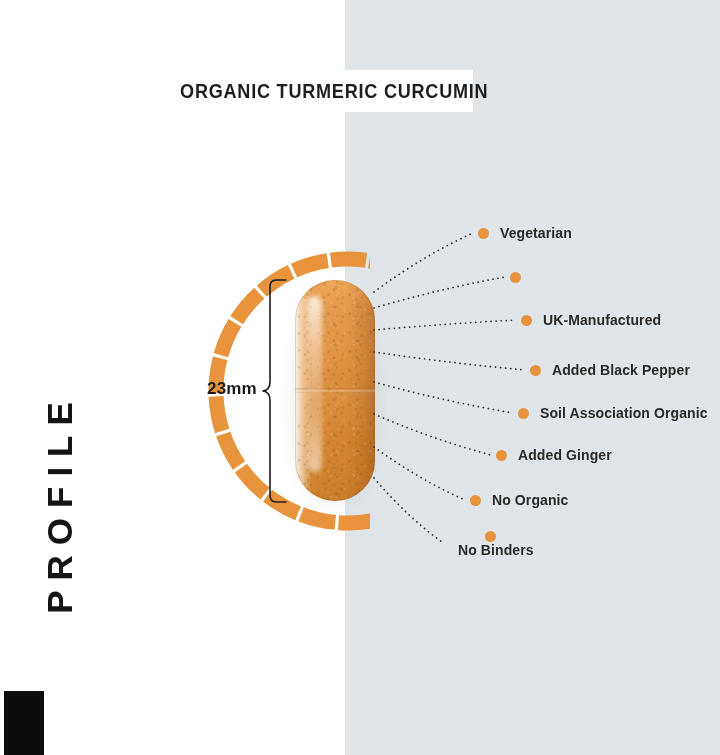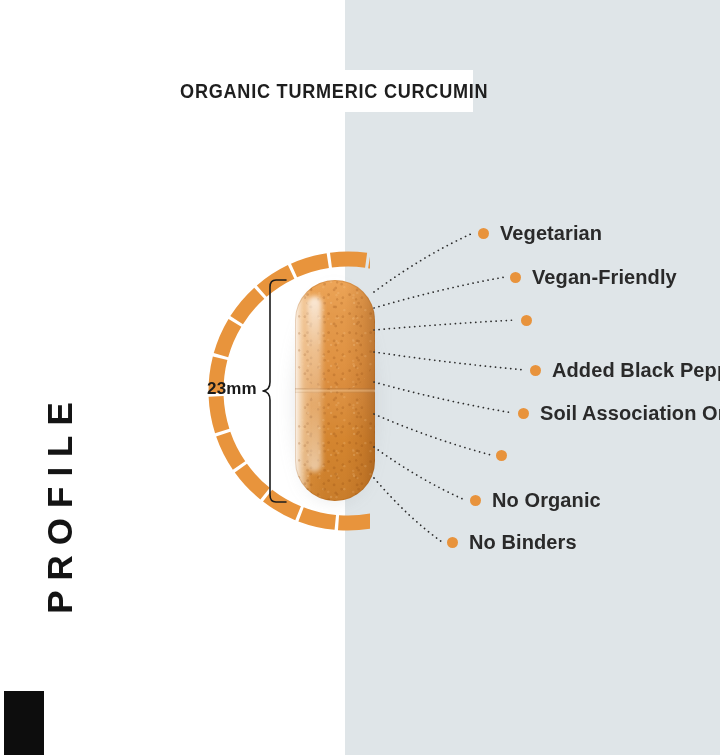--- a/index.html
+++ b/index.html
@@ -241,21 +241,21 @@
   .dot {
     width: 11px;
     height: 11px;
     border-radius: 50%;
     background: #e8933c;
     flex: 0 0 auto;
   }
   .callout-label {
     margin-left: 11px;
     font-family: "Liberation Sans Narrow", "Liberation Sans", sans-serif;
-    font-size: 20px;
+    font-size: 14px;
     font-weight: bold;
     color: #2a2a2a;
     letter-spacing: 0.1px;
   }
 </style>
 </head>
 <body>
 
 <div id="stage">
 
@@ -322,39 +322,40 @@
       <path d="M374 478 Q408 517.68 442 542" fill="none" stroke="#2c2c2c" stroke-width="1.7" stroke-linecap="round" stroke-dasharray="0.1 5"></path>
     </svg>
 
   <div id="callout-host">
       <div class="callout" style="left: 478px; top: 222px;">
         <span class="dot" style="background: rgb(232, 147, 60);"></span>
         <span class="callout-label">Vegetarian</span>
       </div>
       <div class="callout" style="left: 510px; top: 266px;">
         <span class="dot" style="background: rgb(232, 147, 60);"></span>
-        <span class="callout-label">Vegan-Friendly</span>
       </div>
       <div class="callout" style="left: 521px; top: 309px;">
         <span class="dot" style="background: rgb(232, 147, 60);"></span>
+        <span class="callout-label">UK-Manufactured</span>
       </div>
       <div class="callout" style="left: 530px; top: 359px;">
         <span class="dot" style="background: rgb(232, 147, 60);"></span>
         <span class="callout-label">Added Black Pepper</span>
       </div>
       <div class="callout" style="left: 518px; top: 402px;">
         <span class="dot" style="background: rgb(232, 147, 60);"></span>
         <span class="callout-label">Soil Association Organic</span>
       </div>
       <div class="callout" style="left: 496px; top: 444px;">
         <span class="dot" style="background: rgb(232, 147, 60);"></span>
+        <span class="callout-label">Added Ginger</span>
       </div>
       <div class="callout" style="left: 470px; top: 489px;">
         <span class="dot" style="background: rgb(232, 147, 60);"></span>
         <span class="callout-label">No Organic</span>
       </div>
-      <div class="callout" style="left: 447px; top: 531px;">
+      <div class="callout" style="left: 447px; top: 531px; flex-direction: column;">
         <span class="dot" style="background: rgb(232, 147, 60);"></span>
         <span class="callout-label">No Binders</span>
       </div>
     </div>
 
 </div>
 
 </body></html>

